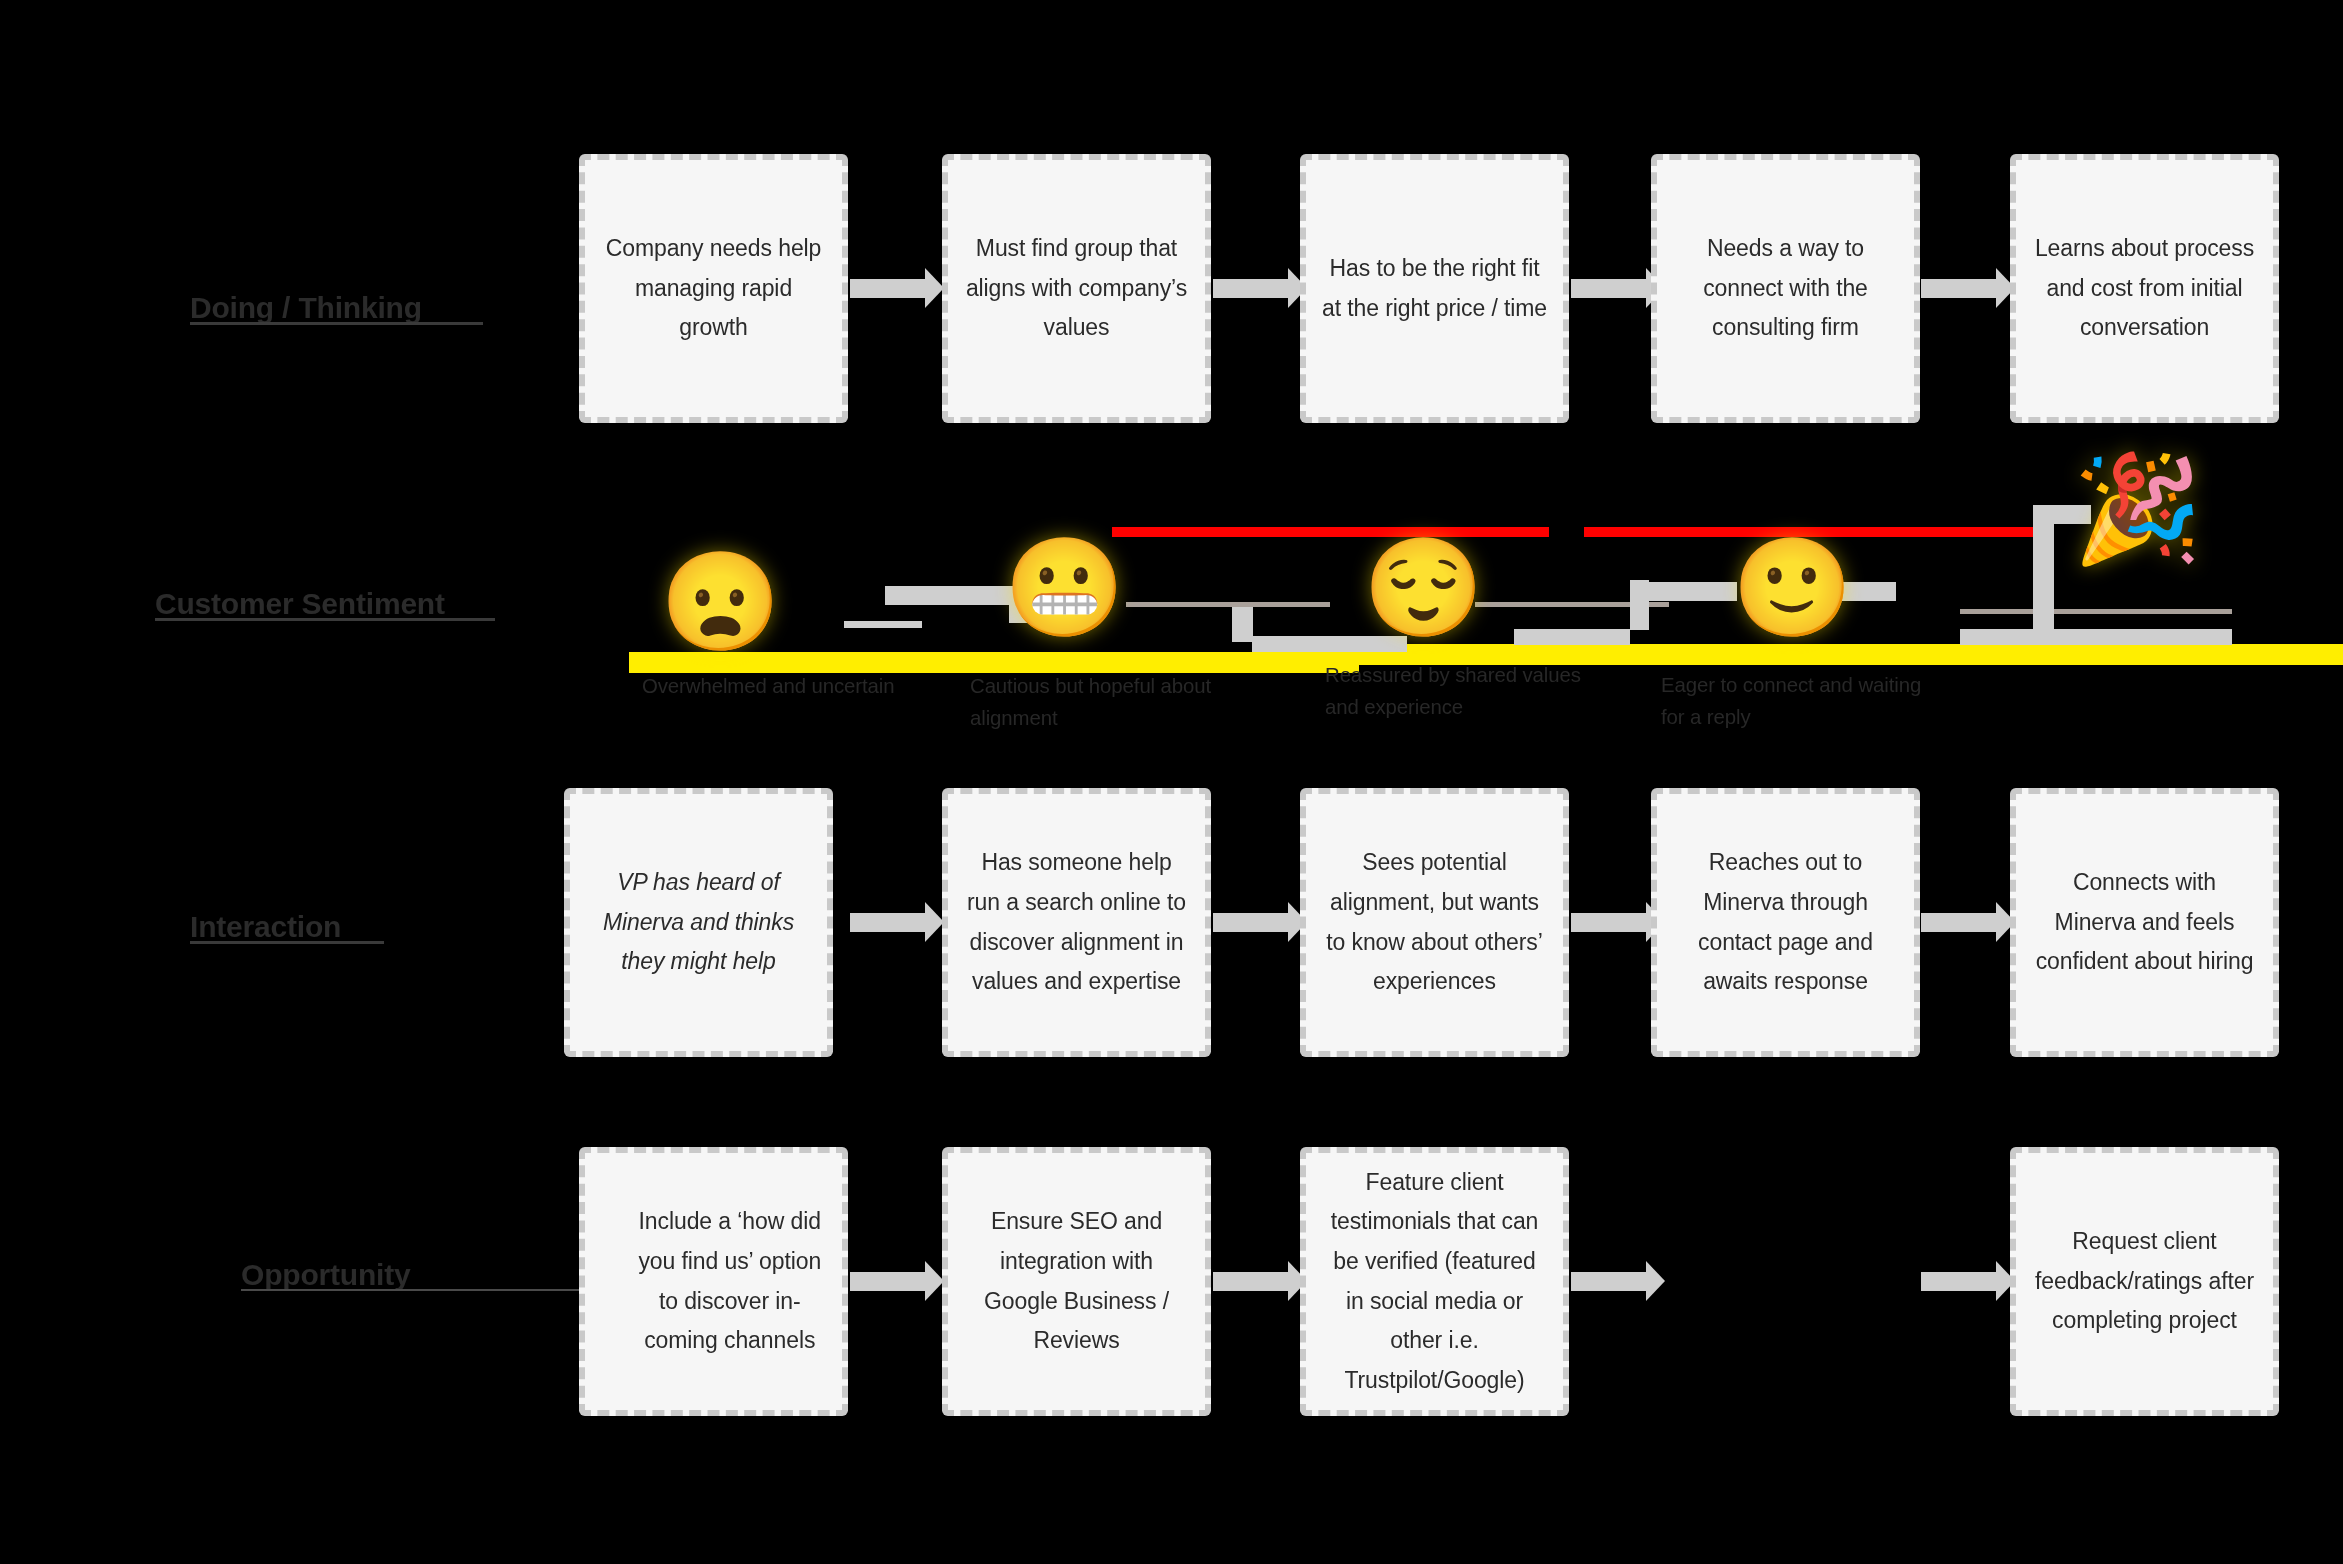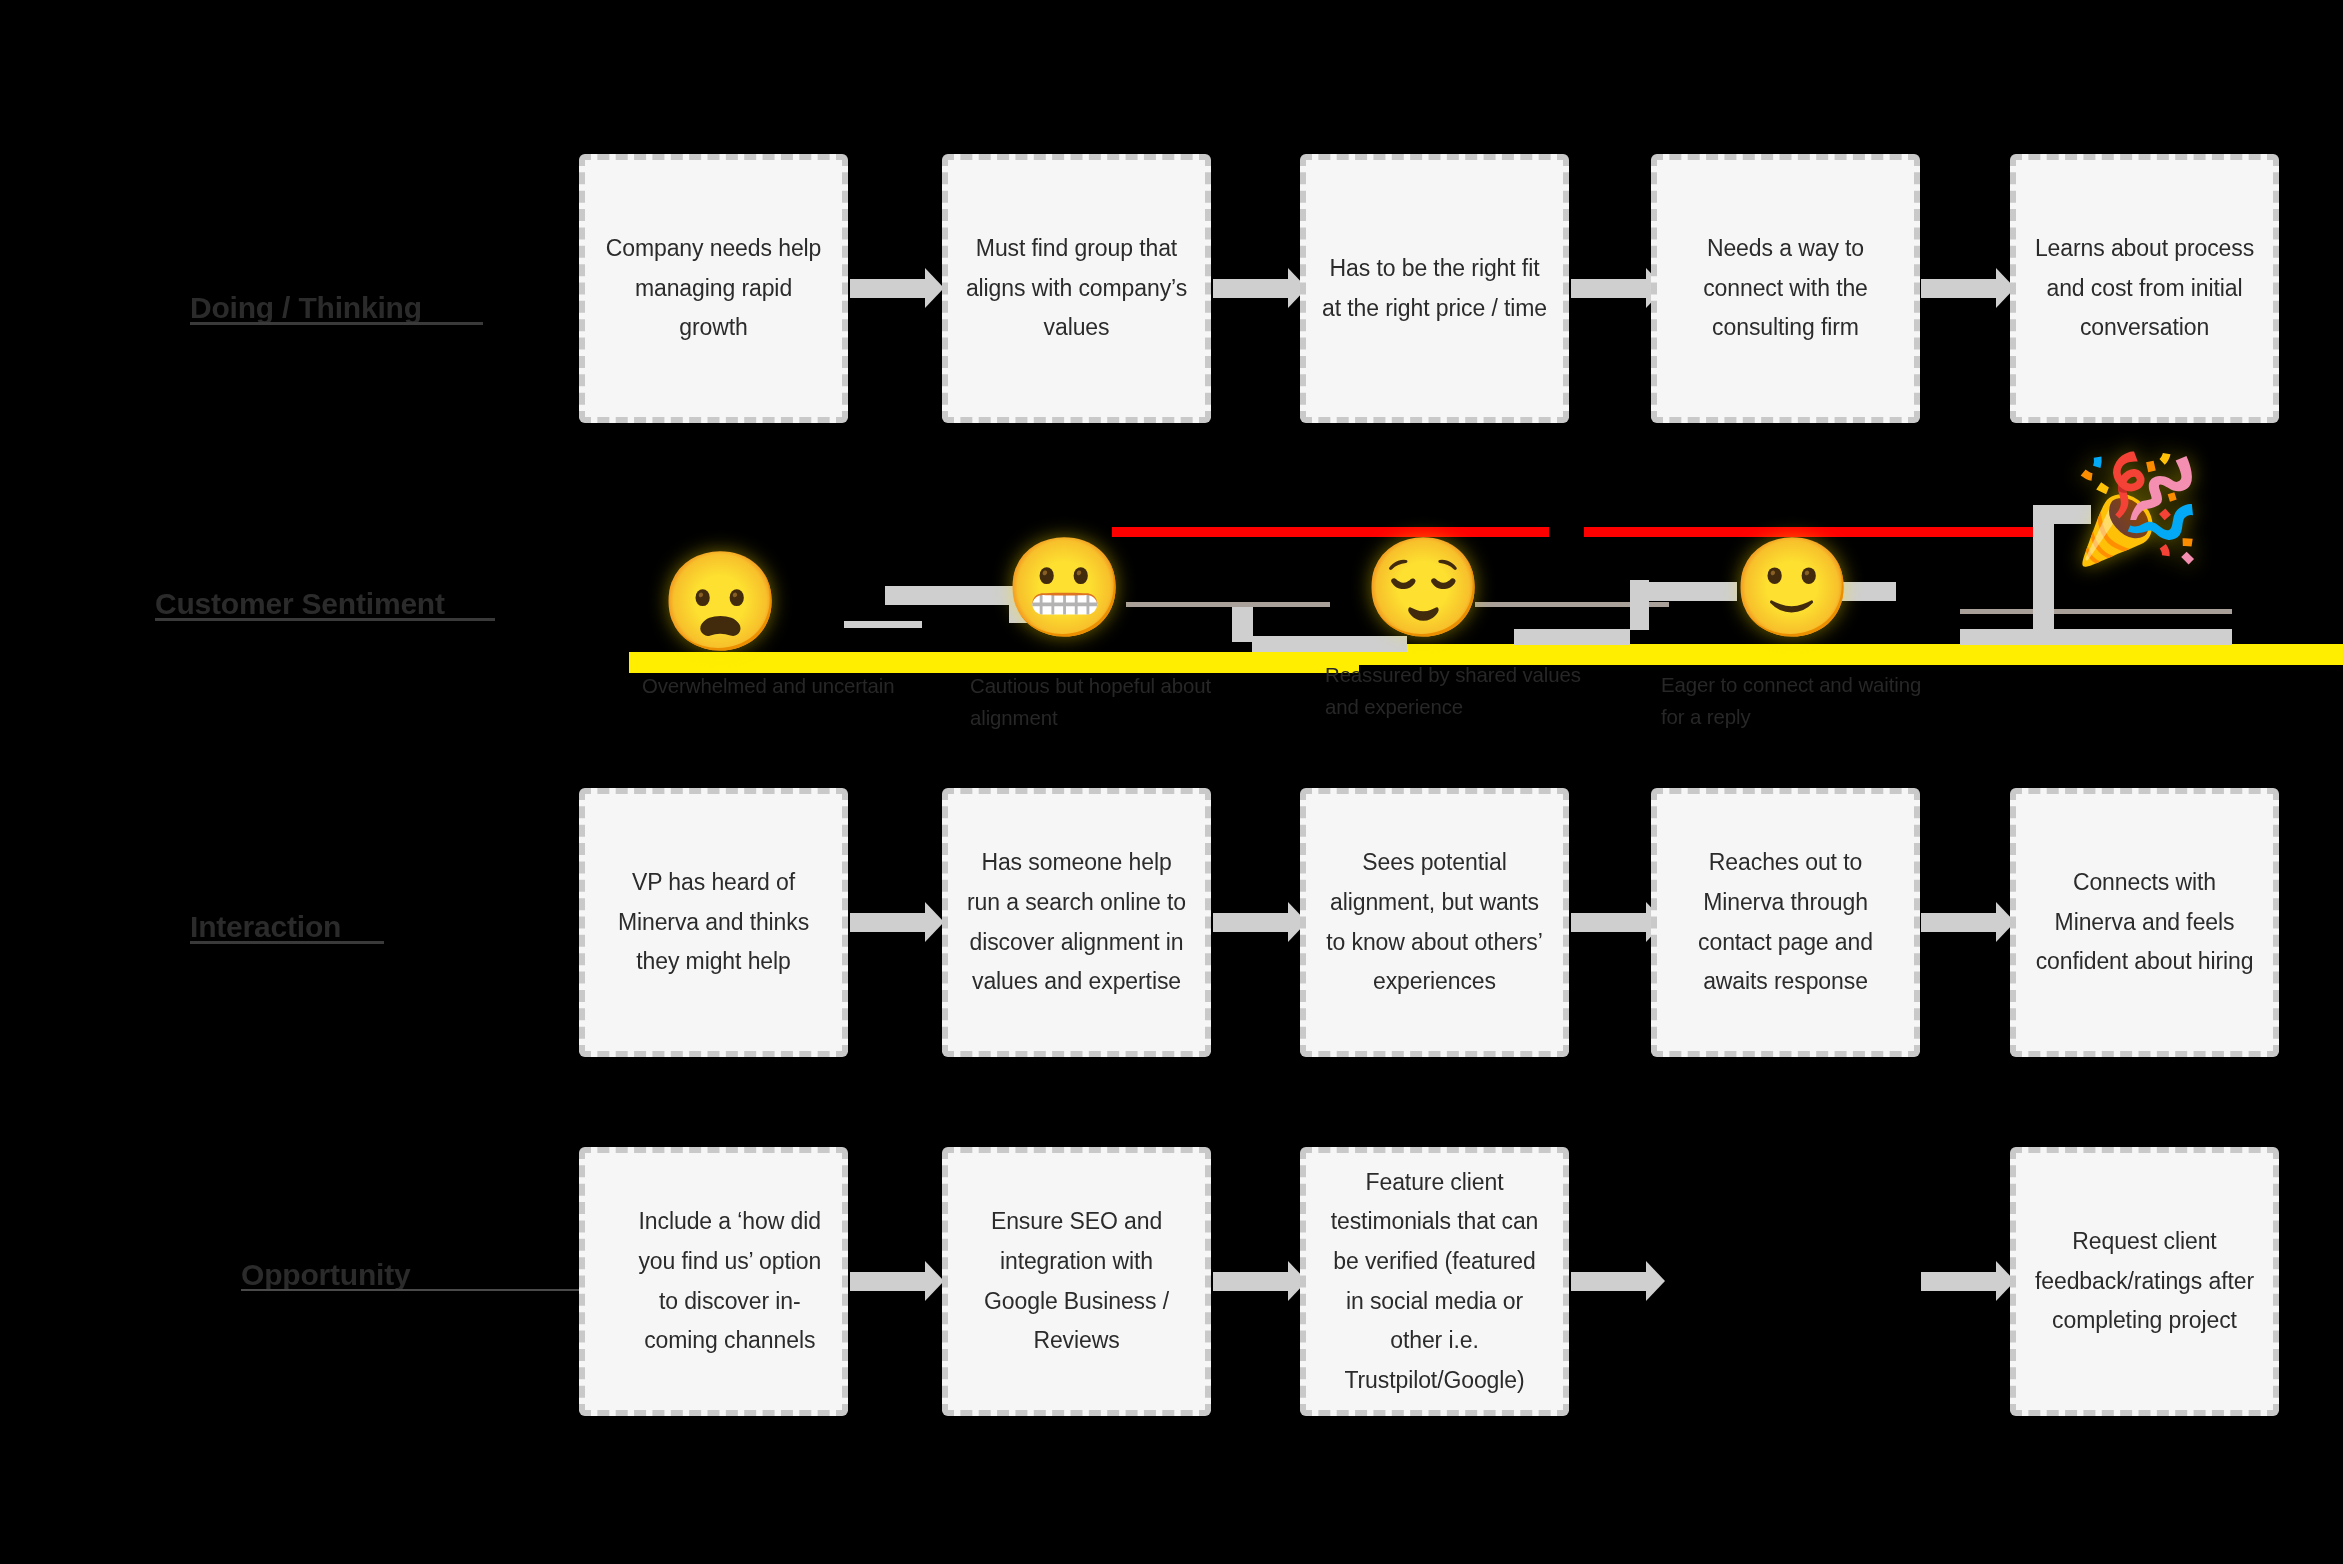--- a/index.html
+++ b/index.html
@@ -171,21 +171,21 @@
   <div class="emoji party" style="left:2072px; top:456px;">🎉</div>
 
   <div class="sent-note" style="left:642px; top:671px; width:281px;">Overwhelmed and uncertain</div>
   <div class="sent-note" style="left:1325px; top:660px; width:272px;">Reassured by shared values and experience</div>
   <div class="sent-note" style="left:970px; top:671px; width:281px;">Cautious but hopeful about alignment</div>
   <div class="sent-note" style="left:1661px; top:670px; width:281px;">Eager to connect and waiting for a reply</div>
 
   <div class="row-label" style="left:190px; top:910px;">Interaction</div>
   <div class="label-rule" style="left:190px; top:941px; width:194px;"></div>
 
-  <div class="card" style="left:579px; top:788px;">
+  <div class="card" style="left:564px; top:788px;font-style:italic;">
     <div class="card-text">VP has heard of Minerva and thinks they might help</div>
   </div>
   <div class="connector" style="left:850px; top:913px; width:76px;"></div>
 
   <div class="card" style="left:942px; top:788px;">
     <div class="card-text">Has someone help run a search online to discover alignment in values and expertise</div>
   </div>
   <div class="connector" style="left:1213px; top:913px; width:76px;"></div>
 
   <div class="card" style="left:1300px; top:788px;">

